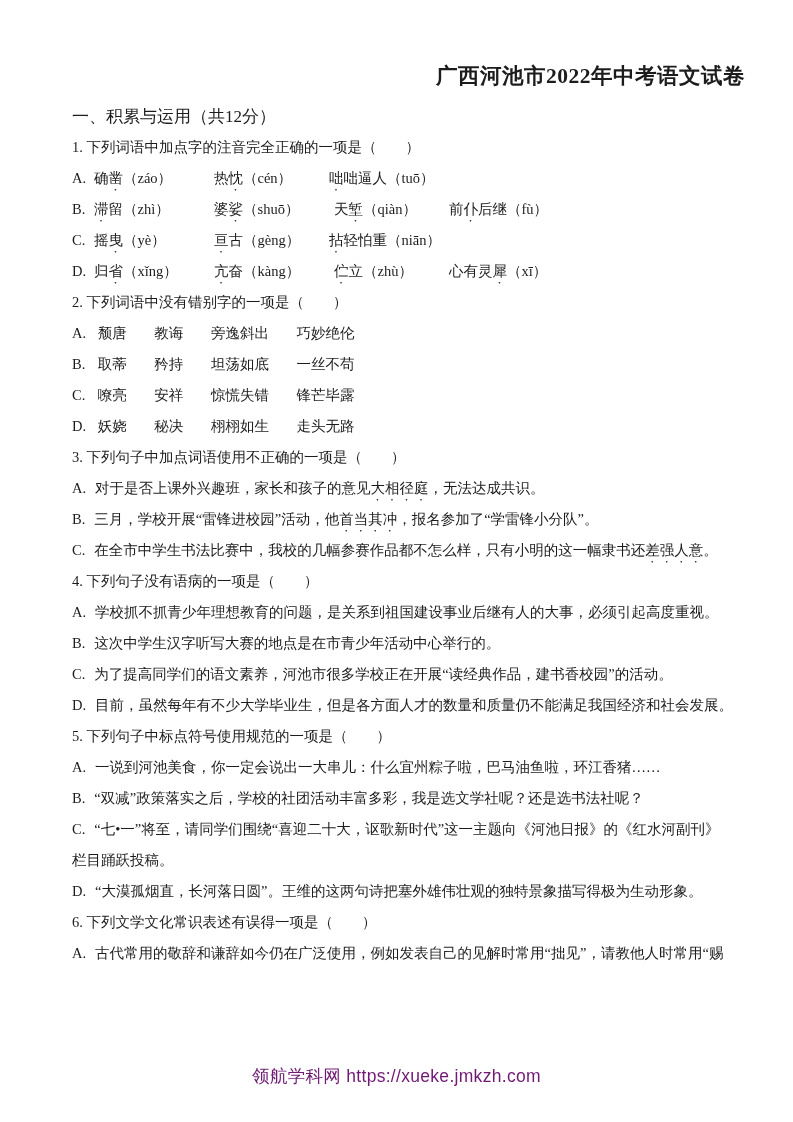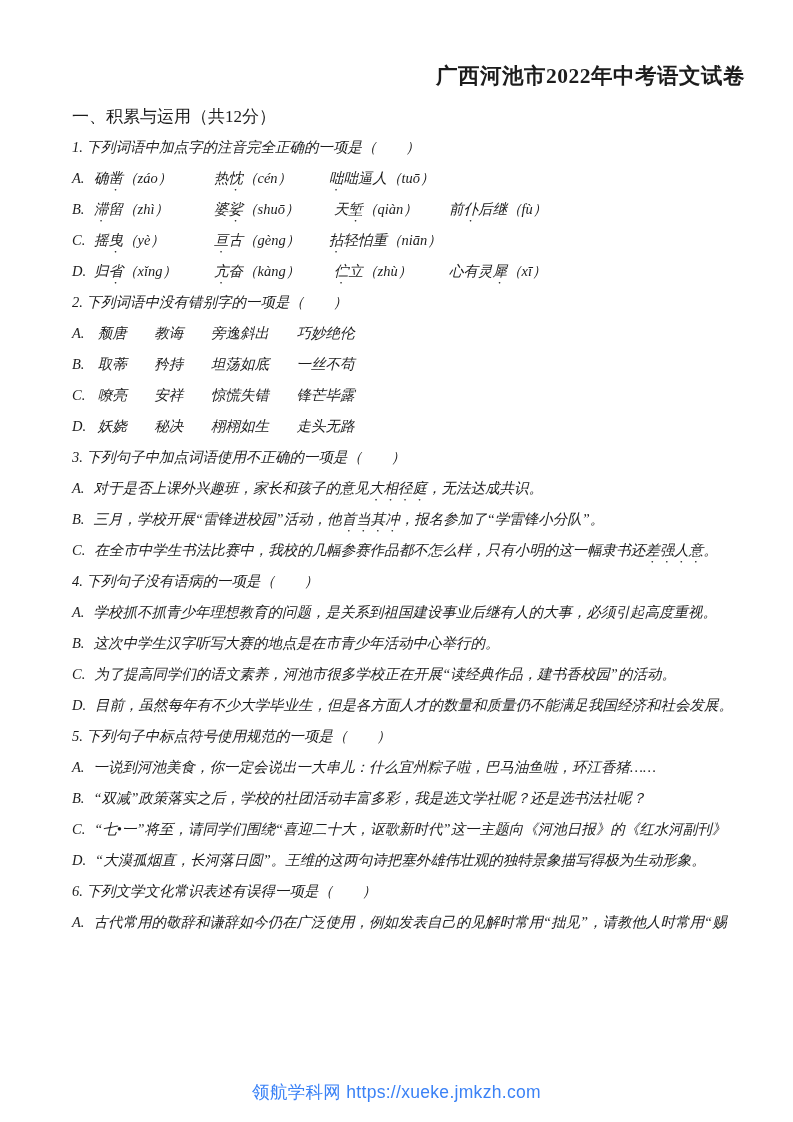--- a/index.html
+++ b/index.html
@@ -22,21 +22,20 @@
     letter-spacing:0.5px;
   }
   .section-heading {
     font-size:17px; font-weight:400;
     line-height:30px;
   }
   .line {
     font-size:14.5px;
     line-height:31px;
     white-space:nowrap;
-    font-style:italic;
   }
   .opt-label { display:inline-block; margin-right:9px; }
   
   .grid-row { display:flex; }
   .g-label { flex:none; width:22px; }
   .g-c1 { flex:none; width:120px; }
   .g-c2 { flex:none; width:120px; }
   .g-c3 { flex:none; width:115px; }
   .g-c4 { flex:1; }
   
@@ -47,23 +46,22 @@
     -webkit-text-emphasis-style:filled dot;
     -webkit-text-emphasis-position:under;
     text-emphasis-style:filled dot;
     text-emphasis-position:under right;
   }
   .footer {
     position:absolute; top:1064px; left:0; right:0;
     text-align:center;
     font-family:"Liberation Sans","DejaVu Sans",sans-serif;
     font-size:17.5px;
-    color:#3b82f6;
+    color:#701a75;
     letter-spacing:0.3px;
-    margin-top:16px;
   }
 </style>
 </head>
 <body>
 
 <div class="page">
   <div class="content">
 
     <h1 class="title">广西河池市2022年中考语文试卷</h1>
     <h2 class="section-heading">一、积累与运用（共12分）</h2>
@@ -134,20 +132,21 @@
     <p class="line">4. 下列句子没有语病的一项是（　　）</p>
     <p class="line"><span class="opt-label">A.</span><span><span>学校抓不抓青少年理想教育的问题，是关系到祖国建设事业后继有人的大事，必须引起高度重视。</span></span></p>
     <p class="line"><span class="opt-label">B.</span><span><span>这次中学生汉字听写大赛的地点是在市青少年活动中心举行的。</span></span></p>
     <p class="line"><span class="opt-label">C.</span><span><span>为了提高同学们的语文素养，河池市很多学校正在开展“读经典作品，建书香校园”的活动。</span></span></p>
     <p class="line"><span class="opt-label">D.</span><span><span>目前，虽然每年有不少大学毕业生，但是各方面人才的数量和质量仍不能满足我国经济和社会发展。</span></span></p>
 
     <p class="line">5. 下列句子中标点符号使用规范的一项是（　　）</p>
     <p class="line"><span class="opt-label">A.</span><span><span>一说到河池美食，你一定会说出一大串儿：什么宜州粽子啦，巴马油鱼啦，环江香猪……</span></span></p>
     <p class="line"><span class="opt-label">B.</span><span><span>“双减”政策落实之后，学校的社团活动丰富多彩，我是选文学社呢？还是选书法社呢？</span></span></p>
     <p class="line"><span class="opt-label">C.</span><span><span>“七•一”将至，请同学们围绕“喜迎二十大，讴歌新时代”这一主题向《河池日报》的《红水河副刊》</span></span></p>
+    <p class="line"><span><span>栏目踊跃投稿。</span></span></p>
     <p class="line"><span class="opt-label">D.</span><span><span>“大漠孤烟直，长河落日圆”。王维的这两句诗把塞外雄伟壮观的独特景象描写得极为生动形象。</span></span></p>
 
     <p class="line">6. 下列文学文化常识表述有误得一项是（　　）</p>
     <p class="line"><span class="opt-label">A.</span><span><span>古代常用的敬辞和谦辞如今仍在广泛使用，例如发表自己的见解时常用“拙见”，请教他人时常用“赐</span></span></p>
 
   </div>
 
   <div class="footer">领航学科网 https://xueke.jmkzh.com</div>
 </div>
 

